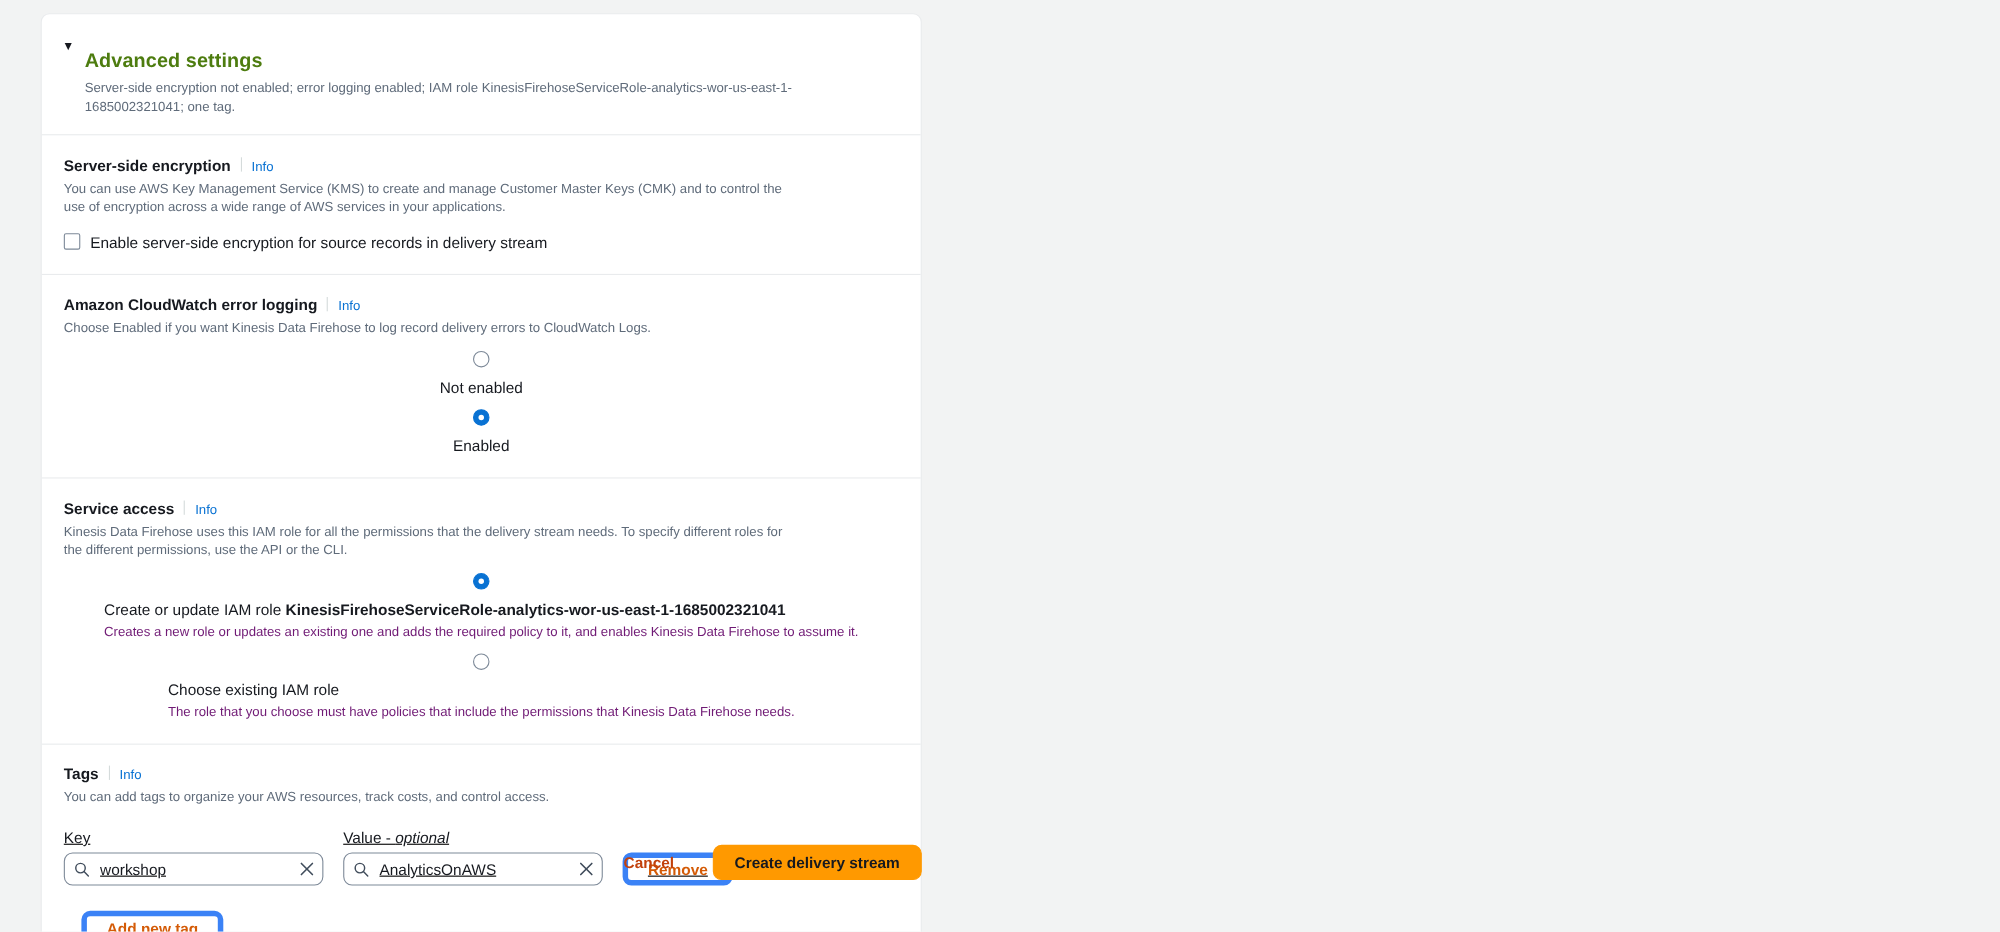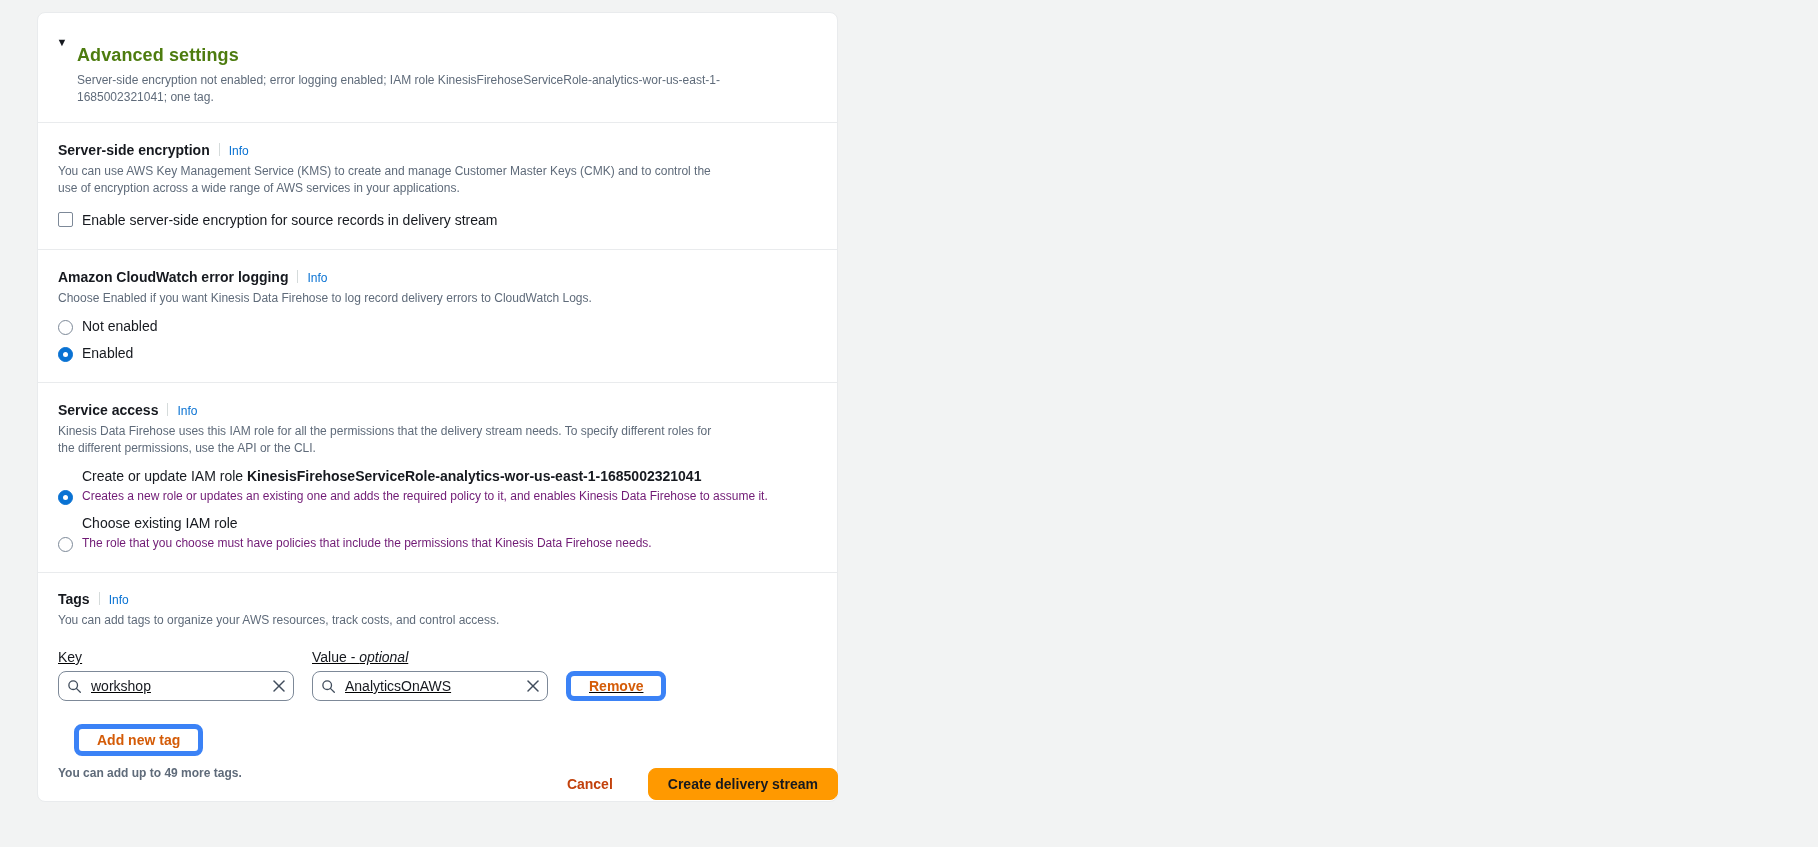--- a/index.html
+++ b/index.html
@@ -124,23 +124,24 @@
     font-size: 14px;
     color: #16191f;
     line-height: 18px;
     cursor: pointer;
   }
 
   
   .radio-list { margin-top: 10px; }
   .radio-item {
     display: flex;
-    align-items: flex-end;
+    align-items: center;
     gap: 9px;
     margin-top: 9px;
+    flex-direction: column;
   }
   .radio-item:first-child { margin-top: 0; }
   .rdo {
     width: 15px; height: 15px;
     flex: 0 0 15px;
     border-radius: 50%;
     border: 1.6px solid #7d8998;
     background: #fff;
     margin-top: 2px;
     position: relative;

